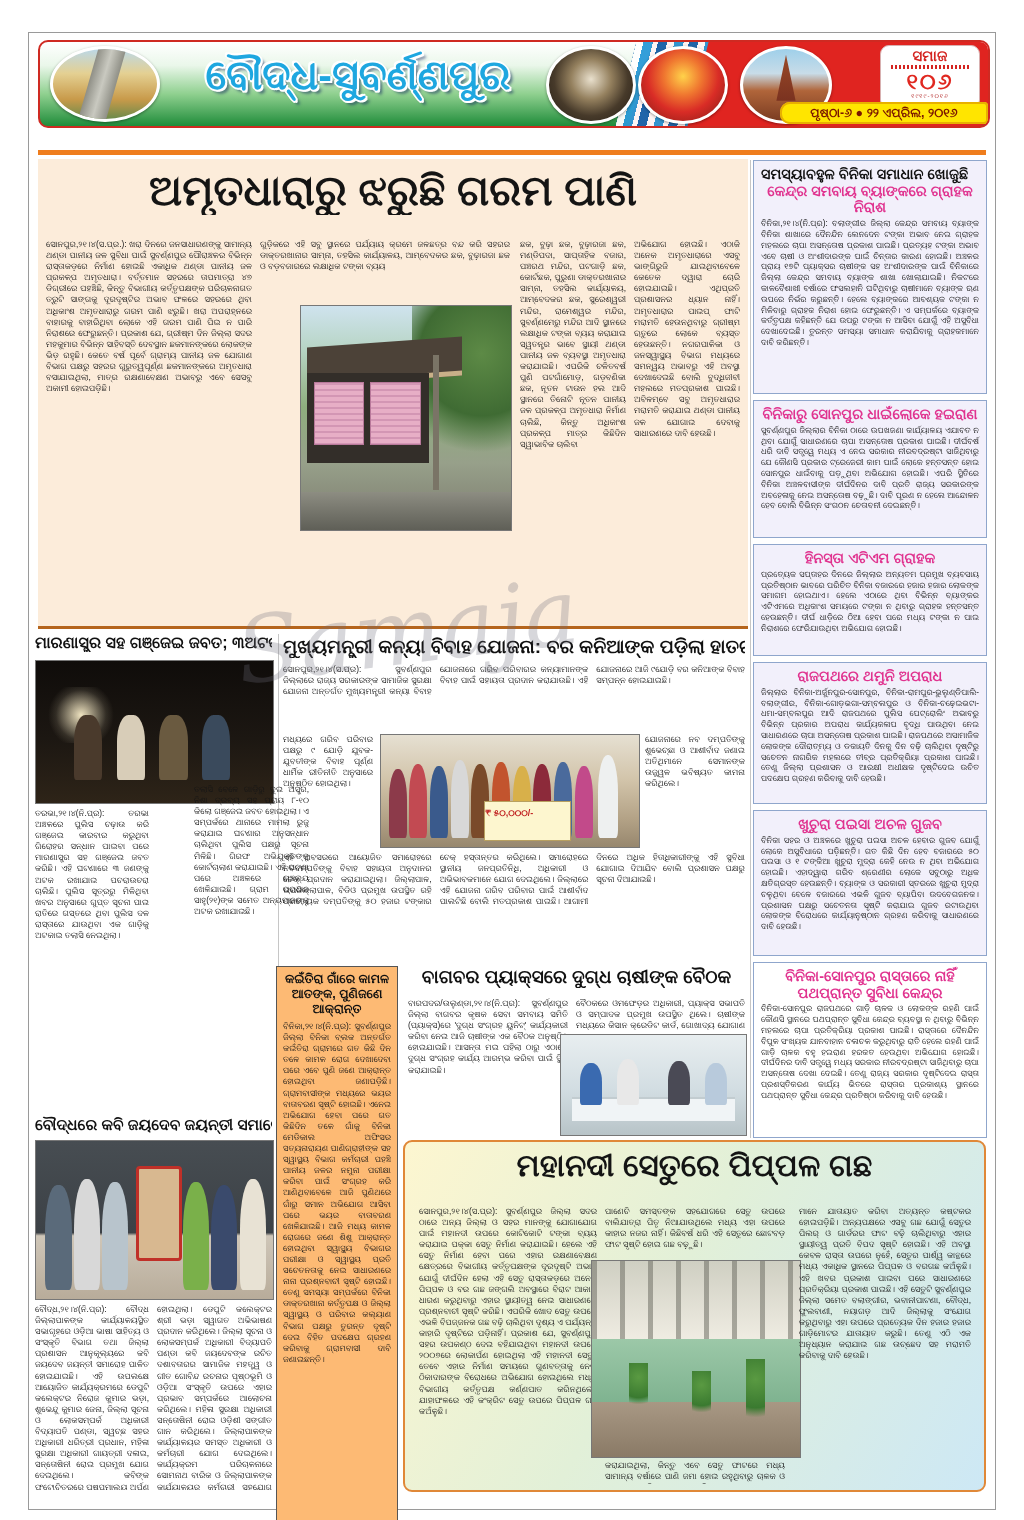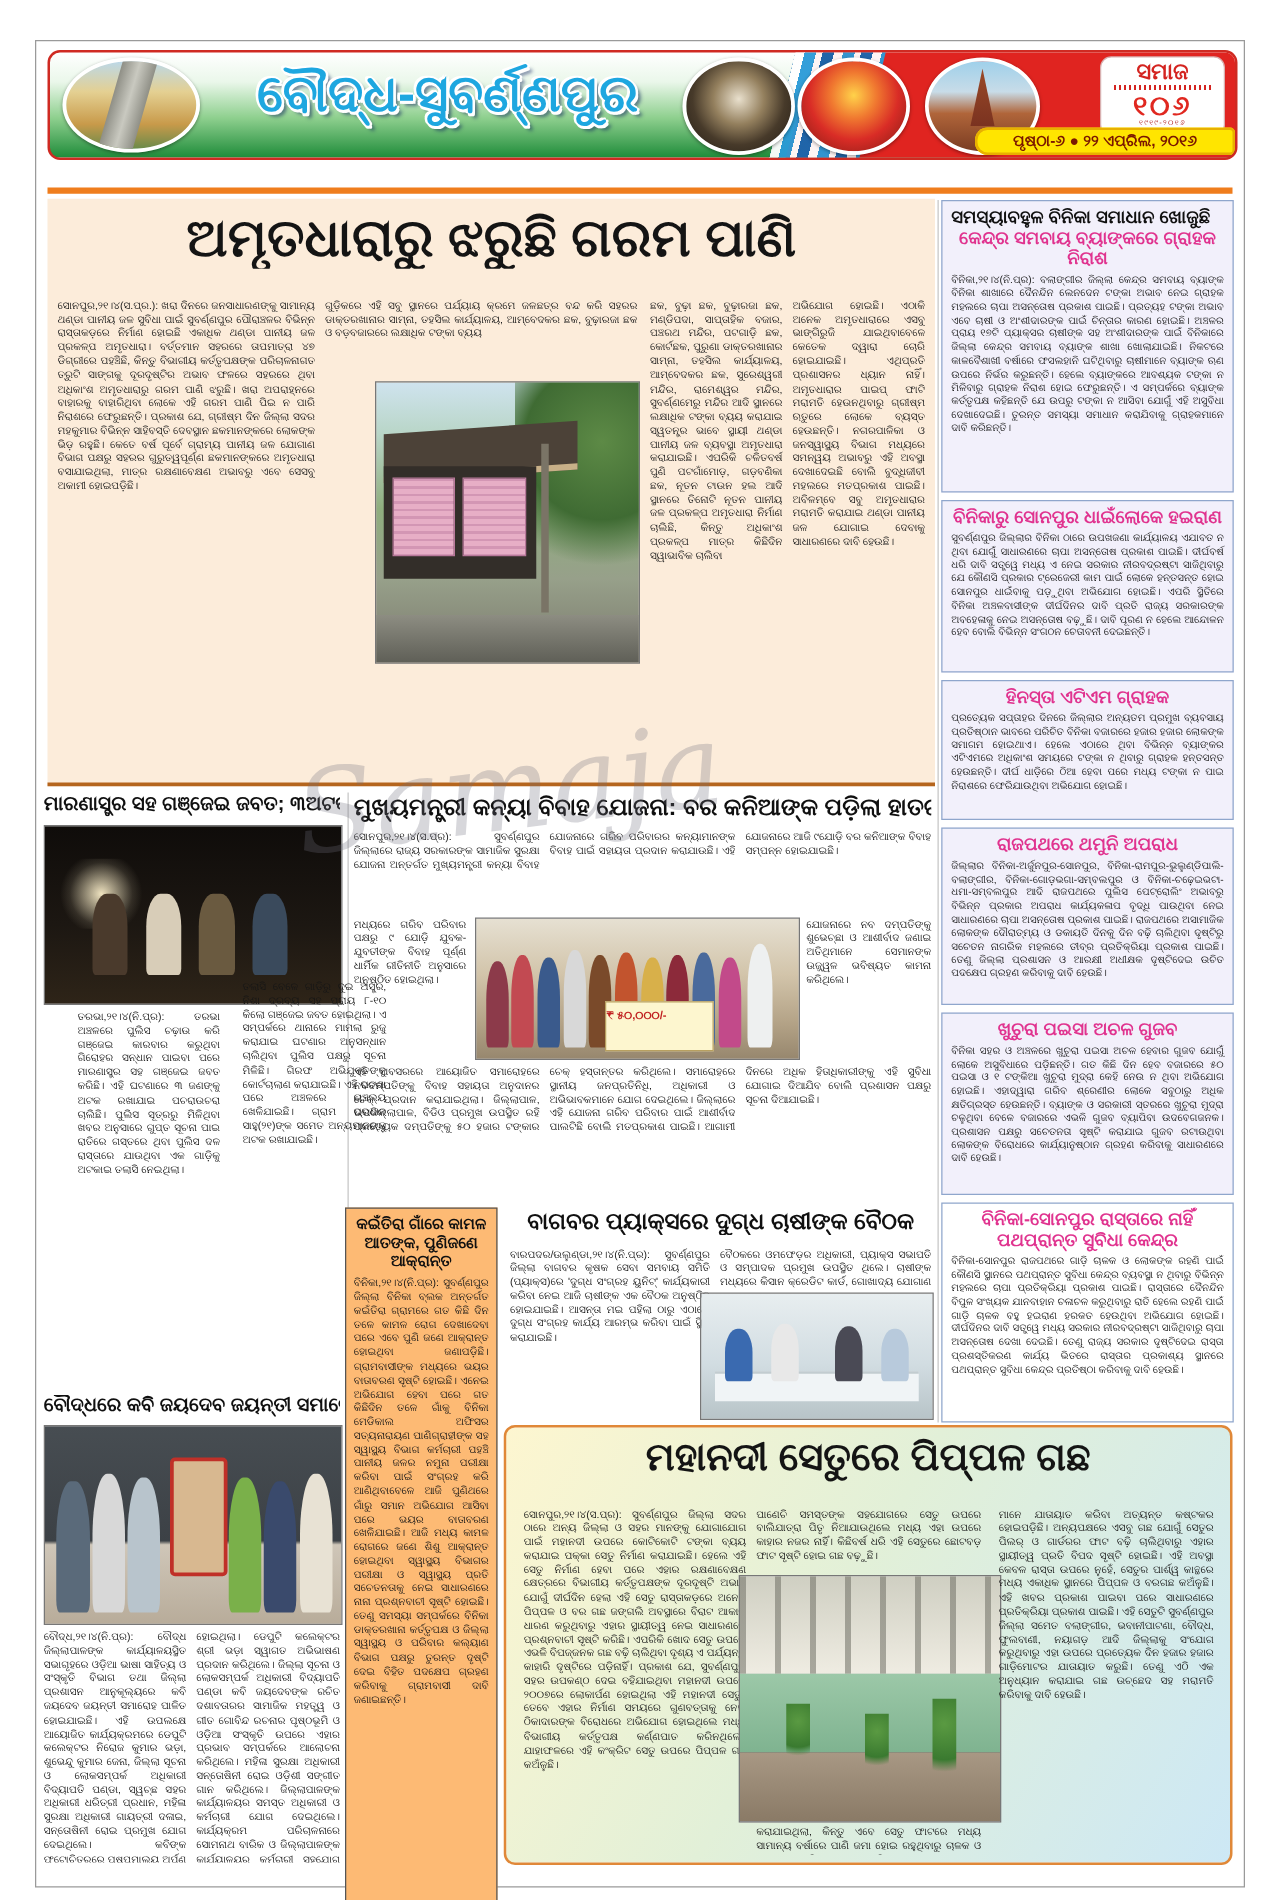--- a/index.html
+++ b/index.html
@@ -16,21 +16,21 @@
   .oval{border:3px solid #fff;border-radius:50%;overflow:hidden;box-shadow:0 1px 3px rgba(0,0,0,.4);}
   .ov-road{left:10px;top:4px;width:104px;height:70px;background:linear-gradient(180deg,#bcd8e8 0%,#e4d092 35%,#c89a4a 72%,#6b8a4a 100%);}
   .ov-road i{position:absolute;left:34%;top:-12%;width:26%;height:130%;background:linear-gradient(90deg,#8f8f86,#c9c9c0,#8f8f86);transform:rotate(16deg);display:block;}
   .ov-cave{left:506px;top:4px;width:84px;height:72px;background:radial-gradient(ellipse at 50% 42%,#e9e0cd 0%,#94805e 34%,#473a2a 62%,#211a12 100%);}
   .ov-deity{left:598px;top:4px;width:84px;height:72px;background:radial-gradient(circle at 50% 38%,#ffd24a 0%,#f07830 30%,#d92c26 58%,#7a1a14 100%);}
   .ov-temple{left:700px;top:4px;width:86px;height:72px;background:linear-gradient(180deg,#9fd0ea 0%,#c8dce8 34%,#b0653a 58%,#7a3c22 100%);}
   .ov-temple i{position:absolute;left:30%;top:8%;width:40%;height:64%;background:linear-gradient(180deg,#9a4a28,#7a3220);clip-path:polygon(50% 0,78% 100%,22% 100%);display:block;}
   .mast-title{left:118px;top:10px;width:400px;text-align:center;font-size:41px;font-weight:bold;color:#1ea7e0;white-space:nowrap;
           text-shadow:2px 0 #fff,-2px 0 #fff,0 2px #fff,0 -2px #fff,2px 2px #fff,-2px -2px #fff,4px 4px 3px rgba(10,30,90,.55);}
   .logobox{left:840px;top:3px;width:98px;height:60px;background:#fff;border:1px solid #d8b0b0;border-radius:9px;text-align:center;line-height:1.05;padding-top:2px;}
-  .logobox .b1{color:#d42420;font-weight:bold;font-size:18px;}
+  .logobox .b1{color:#d42420;font-weight:bold;font-size:15px;}
   .logobox .b2{height:4px;margin:1px 10px;background:repeating-linear-gradient(90deg,#d42420 0 2px,transparent 2px 4px);}
   .logobox .b3{color:#e02820;font-weight:bold;font-size:22px;letter-spacing:2px;}
   .logobox .b4{color:#b02020;font-size:6px;letter-spacing:1px;}
   .datestrip{left:740px;top:60px;width:208px;height:22px;background:#ffe500;border-radius:10px 4px 4px 10px;
           text-align:center;font-weight:bold;font-size:12.5px;color:#7a1600;line-height:22px;box-shadow:0 0 0 2px #e8b000 inset;}
 
   .rule-or{left:38px;top:150px;width:948px;height:5px;background:#ef7d1d;}
 
   
   .lead{left:38px;top:159px;width:710px;height:467px;background:#fcecda;border-bottom:3px solid #b5651d;}
@@ -166,21 +166,21 @@
 <div class="abs vline" style="left:278px;top:634px;height:856px;"></div>
 
 <div class="abs h-md" style="left:35px;top:634px;width:237px;font-size:16px;">ମାରଣାସ୍ତ୍ର ସହ ଗଞ୍ଜେଇ ଜବତ; ୩ଅଟକ</div>
 <div class="abs photo ph-night">
   <div class="lt"></div>
     <div class="f1"></div>
     <div class="f2"></div>
     <div class="f3"></div>
     <div class="f4"></div>
 </div>
-<div class="abs body" style="left:35px;top:808px;width:114px;height:300px;margin-left:27px;">ତରଭା,୨୧।୪(ନି.ପ୍ର): ତରଭା ଅଞ୍ଚଳରେ ପୁଲିସ ଚଢ଼ାଉ କରି ଗଞ୍ଜେଇ କାରବାର କରୁଥିବା ଗିରୋହର ସନ୍ଧାନ ପାଇବା ପରେ ମାରଣାସ୍ତ୍ର ସହ ଗଞ୍ଜେଇ ଜବତ କରିଛି। ଏହି ଘଟଣାରେ ୩ ଜଣଙ୍କୁ ଅଟକ ରଖାଯାଇ ପଚରାଉଚରା ଚାଲିଛି। ପୁଲିସ ସୂତ୍ରରୁ ମିଳିଥିବା ଖବର ଅନୁସାରେ ଗୁପ୍ତ ସୂଚନା ପାଇ ରାତିରେ ଗସ୍ତରେ ଥିବା ପୁଲିସ ଦଳ ରାସ୍ତାରେ ଯାଉଥିବା ଏକ ଗାଡ଼ିକୁ ଅଟକାଇ ତଲାସି ନେଇଥିଲା।</div>
+<div class="abs body" style="left:35px;top:808px;width:114px;height:300px;">ତରଭା,୨୧।୪(ନି.ପ୍ର): ତରଭା ଅଞ୍ଚଳରେ ପୁଲିସ ଚଢ଼ାଉ କରି ଗଞ୍ଜେଇ କାରବାର କରୁଥିବା ଗିରୋହର ସନ୍ଧାନ ପାଇବା ପରେ ମାରଣାସ୍ତ୍ର ସହ ଗଞ୍ଜେଇ ଜବତ କରିଛି। ଏହି ଘଟଣାରେ ୩ ଜଣଙ୍କୁ ଅଟକ ରଖାଯାଇ ପଚରାଉଚରା ଚାଲିଛି। ପୁଲିସ ସୂତ୍ରରୁ ମିଳିଥିବା ଖବର ଅନୁସାରେ ଗୁପ୍ତ ସୂଚନା ପାଇ ରାତିରେ ଗସ୍ତରେ ଥିବା ପୁଲିସ ଦଳ ରାସ୍ତାରେ ଯାଉଥିବା ଏକ ଗାଡ଼ିକୁ ଅଟକାଇ ତଲାସି ନେଇଥିଲା।</div>
 <div class="abs body" style="left:157px;top:784px;width:115px;height:300px;margin-left:37px;">ତଲାସି ବେଳେ ଗାଡ଼ିରୁ ଦୁଇ ଅସ୍ତ୍ର, ନିଶା ଦ୍ରବ୍ୟ ସହ ପ୍ରାୟ ୮-୧୦ କିଲୋ ଗଞ୍ଜେଇ ଜବତ ହୋଇଥିଲା। ଏ ସମ୍ପର୍କରେ ଥାନାରେ ମାମଲା ରୁଜୁ କରାଯାଇ ଘଟଣାର ଅନୁସନ୍ଧାନ ଚାଲିଥିବା ପୁଲିସ ପକ୍ଷରୁ ସୂଚନା ମିଳିଛି। ଗିରଫ ଅଭିଯୁକ୍ତଙ୍କୁ କୋର୍ଟଚାଲାଣ କରାଯାଇଛି। ଏହି ଘଟଣା ପରେ ଅଞ୍ଚଳରେ ଚାଞ୍ଚଲ୍ୟ ଖେଳିଯାଇଛି। ଗ୍ରାମ ପ୍ରଧାନ ସାହୁ(୨୧)ଙ୍କ ସମେତ ଅନ୍ୟମାନଙ୍କୁ ଅଟକ ରଖାଯାଇଛି।</div>
 
 <div class="abs h-md" style="left:283px;top:636px;width:462px;font-size:19px;">ମୁଖ୍ୟମନ୍ତ୍ରୀ କନ୍ୟା ବିବାହ ଯୋଜନା: ବର କନିଆଙ୍କ ପଡ଼ିଲା ହାତଗଣ୍ଠି</div>
 <div class="abs body" style="left:283px;top:664px;width:462px;height:66px;column-count:3;column-gap:8px;">ସୋନପୁର,୨୧।୪(ସ.ପ୍ର): ସୁବର୍ଣ୍ଣପୁର ଜିଲ୍ଲାରେ ରାଜ୍ୟ ସରକାରଙ୍କ ସାମାଜିକ ସୁରକ୍ଷା ଯୋଜନା ଅନ୍ତର୍ଗତ ମୁଖ୍ୟମନ୍ତ୍ରୀ କନ୍ୟା ବିବାହ ଯୋଜନାରେ ଗରିବ ପରିବାରର କନ୍ୟାମାନଙ୍କ ବିବାହ ପାଇଁ ସହାୟତା ପ୍ରଦାନ କରାଯାଉଛି। ଏହି ଯୋଜନାରେ ଆଜି ୯ଯୋଡ଼ି ବର କନିଆଙ୍କ ବିବାହ ସମ୍ପନ୍ନ ହୋଇଯାଇଛି।</div>
 <div class="abs body" style="left:283px;top:734px;width:90px;height:112px;">ମଧ୍ୟରେ ଗରିବ ପରିବାର ପକ୍ଷରୁ ୯ ଯୋଡ଼ି ଯୁବକ-ଯୁବତୀଙ୍କ ବିବାହ ପୂର୍ଣ୍ଣ ଧାର୍ମିକ ରୀତିନୀତି ଅନୁସାରେ ଅନୁଷ୍ଠିତ ହୋଇଥିଲା।</div>
 <div class="abs photo ph-wed">
   <div class="fig" style="left:3%;width:7%;height:62%;background:#8c3a4a;"></div>
   <div class="fig" style="left:11%;width:7%;height:66%;background:#c24a52;"></div>
   <div class="fig" style="left:19%;width:7%;height:64%;background:#3a5a8c;"></div>
   <div class="fig" style="left:27%;width:7%;height:70%;background:#d8d8d8;"></div>

